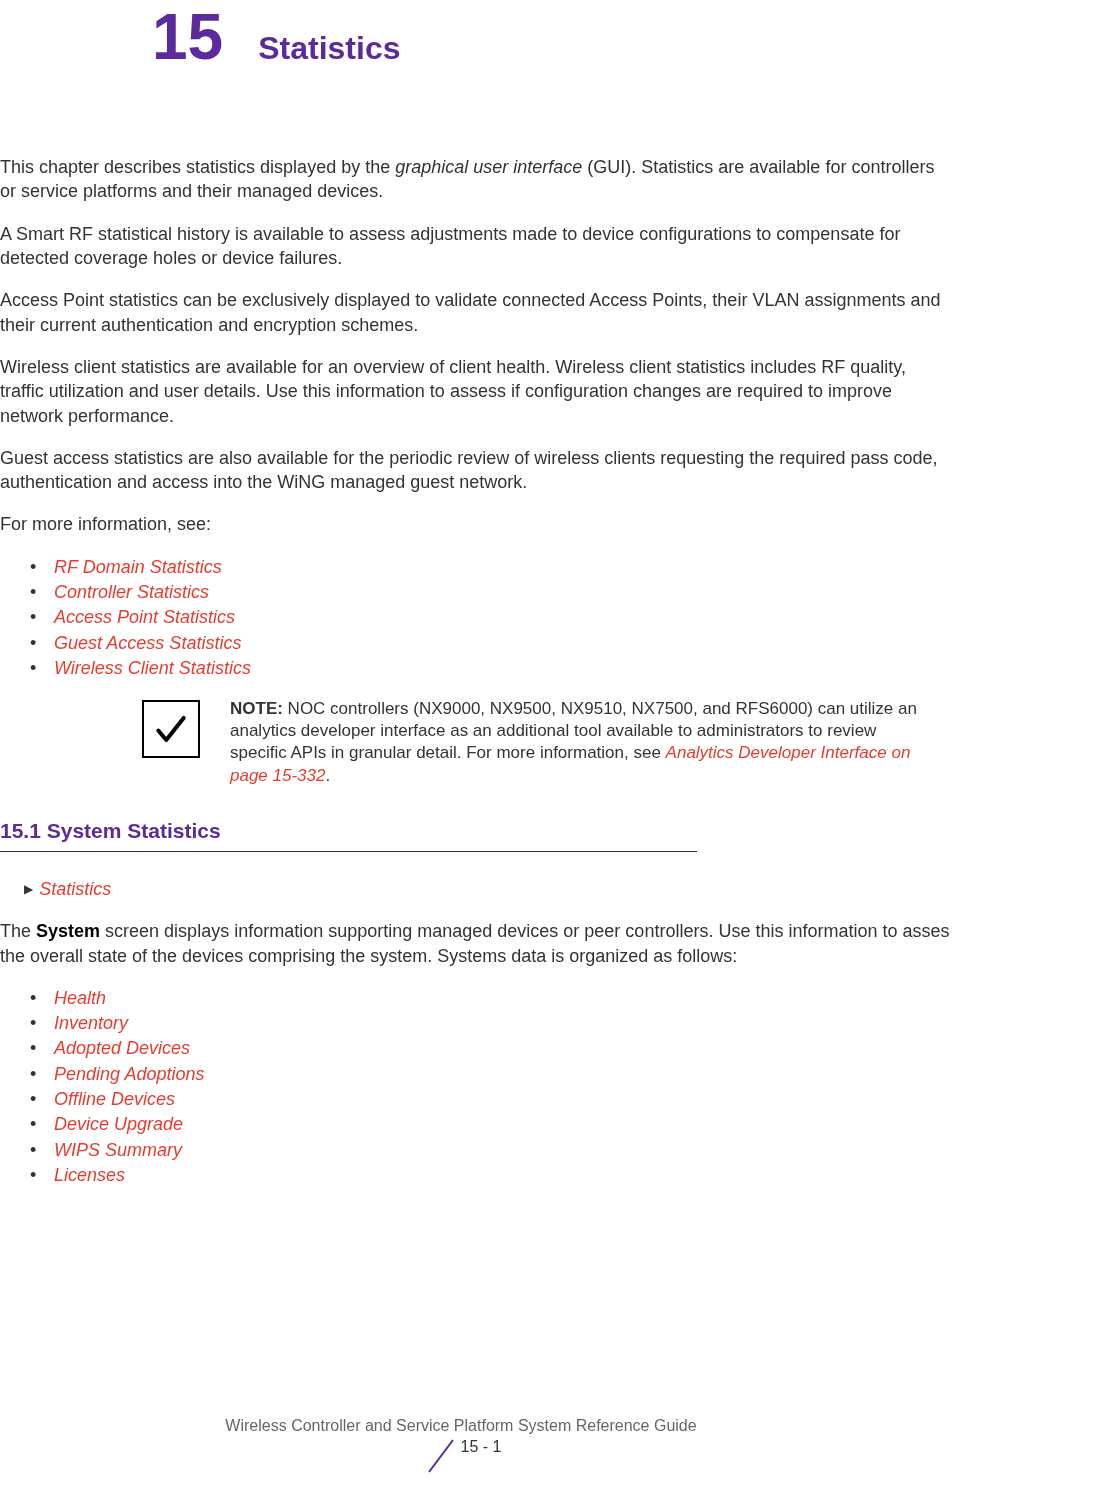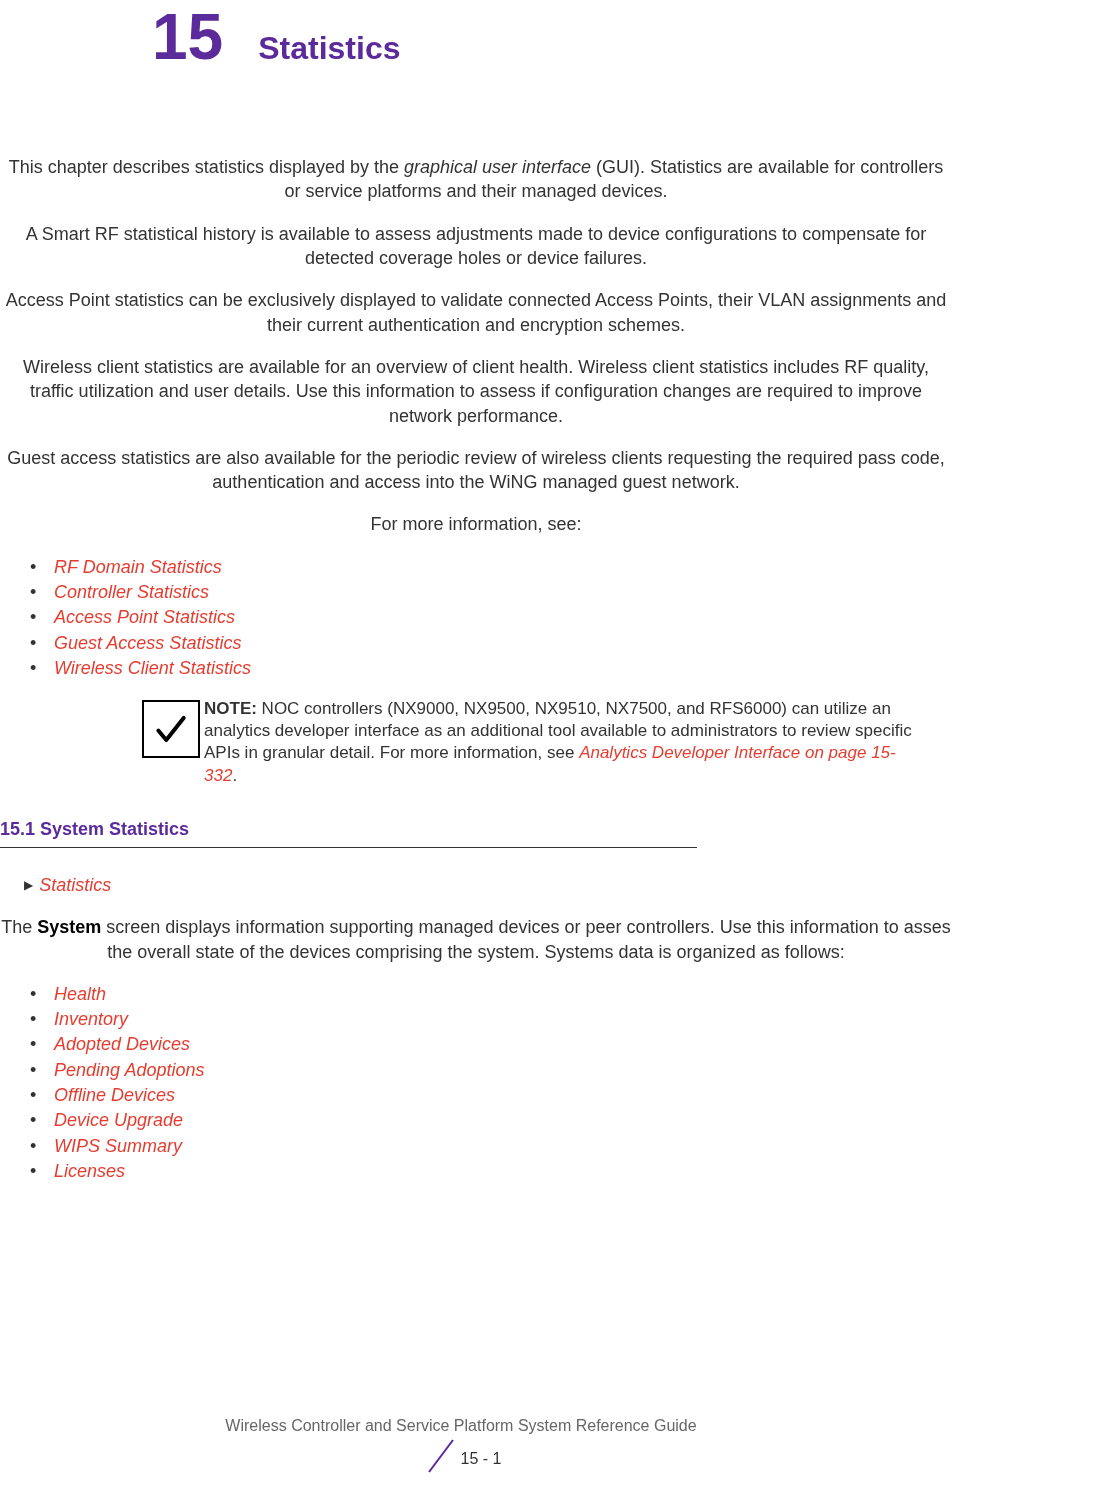--- a/index.html
+++ b/index.html
@@ -36,21 +36,20 @@
   .chapter-title {
     font-size: 32px;
     font-weight: 700;
     color: #5b2b9b;
   }
   .content {
     margin: 0 0 0 0;
   }
   .content p {
     margin: 0 0 18px 0;
-    text-align: center;
   }
   .italic {
     font-style: italic;
   }
   ul.red-links {
     list-style: none;
     padding: 0 0 0 30px;
     margin: 4px 0 18px 0;
   }
   ul.red-links li {
@@ -61,21 +60,21 @@
   ul.red-links li::before {
     content: "•";
     color: #333;
     font-style: normal;
     display: inline-block;
     width: 24px;
   }
   .note-box {
     display: flex;
     align-items: flex-start;
-    gap: 4px;
+    gap: 30px;
     margin: 10px 0 30px 142px;
     max-width: 780px;
   }
   .note-icon-box {
     width: 54px;
     height: 54px;
     border: 2.5px solid #000;
     display: flex;
     align-items: center;
     justify-content: center;
@@ -91,21 +90,21 @@
     line-height: 1.3;
   }
   .note-text strong {
     font-weight: 700;
   }
   .note-link {
     color: #e63c2f;
     font-style: italic;
   }
   .section-heading {
-    font-size: 18px;
+    font-size: 21px;
     font-weight: 700;
     color: #5b2b9b;
     margin: 30px 0 6px 0;
   }
   hr.section-rule {
     border: none;
     border-top: 1.5px solid #333;
     margin: 0 255px 25px 0;
   }
   .breadcrumb {
@@ -132,21 +131,21 @@
     right: 30px;
     color: #666;
     font-size: 16px;
     display: flex;
     justify-content: space-between;
     align-items: center;
     flex-direction: column;
   }
   .footer-right {
     display: flex;
-    align-items: center;
+    align-items: flex-start;
     gap: 0;
   }
   .footer-slash svg {
     width: 40px;
     height: 40px;
   }
   .footer-pagenum {
     color: #333;
   }
 </style>

